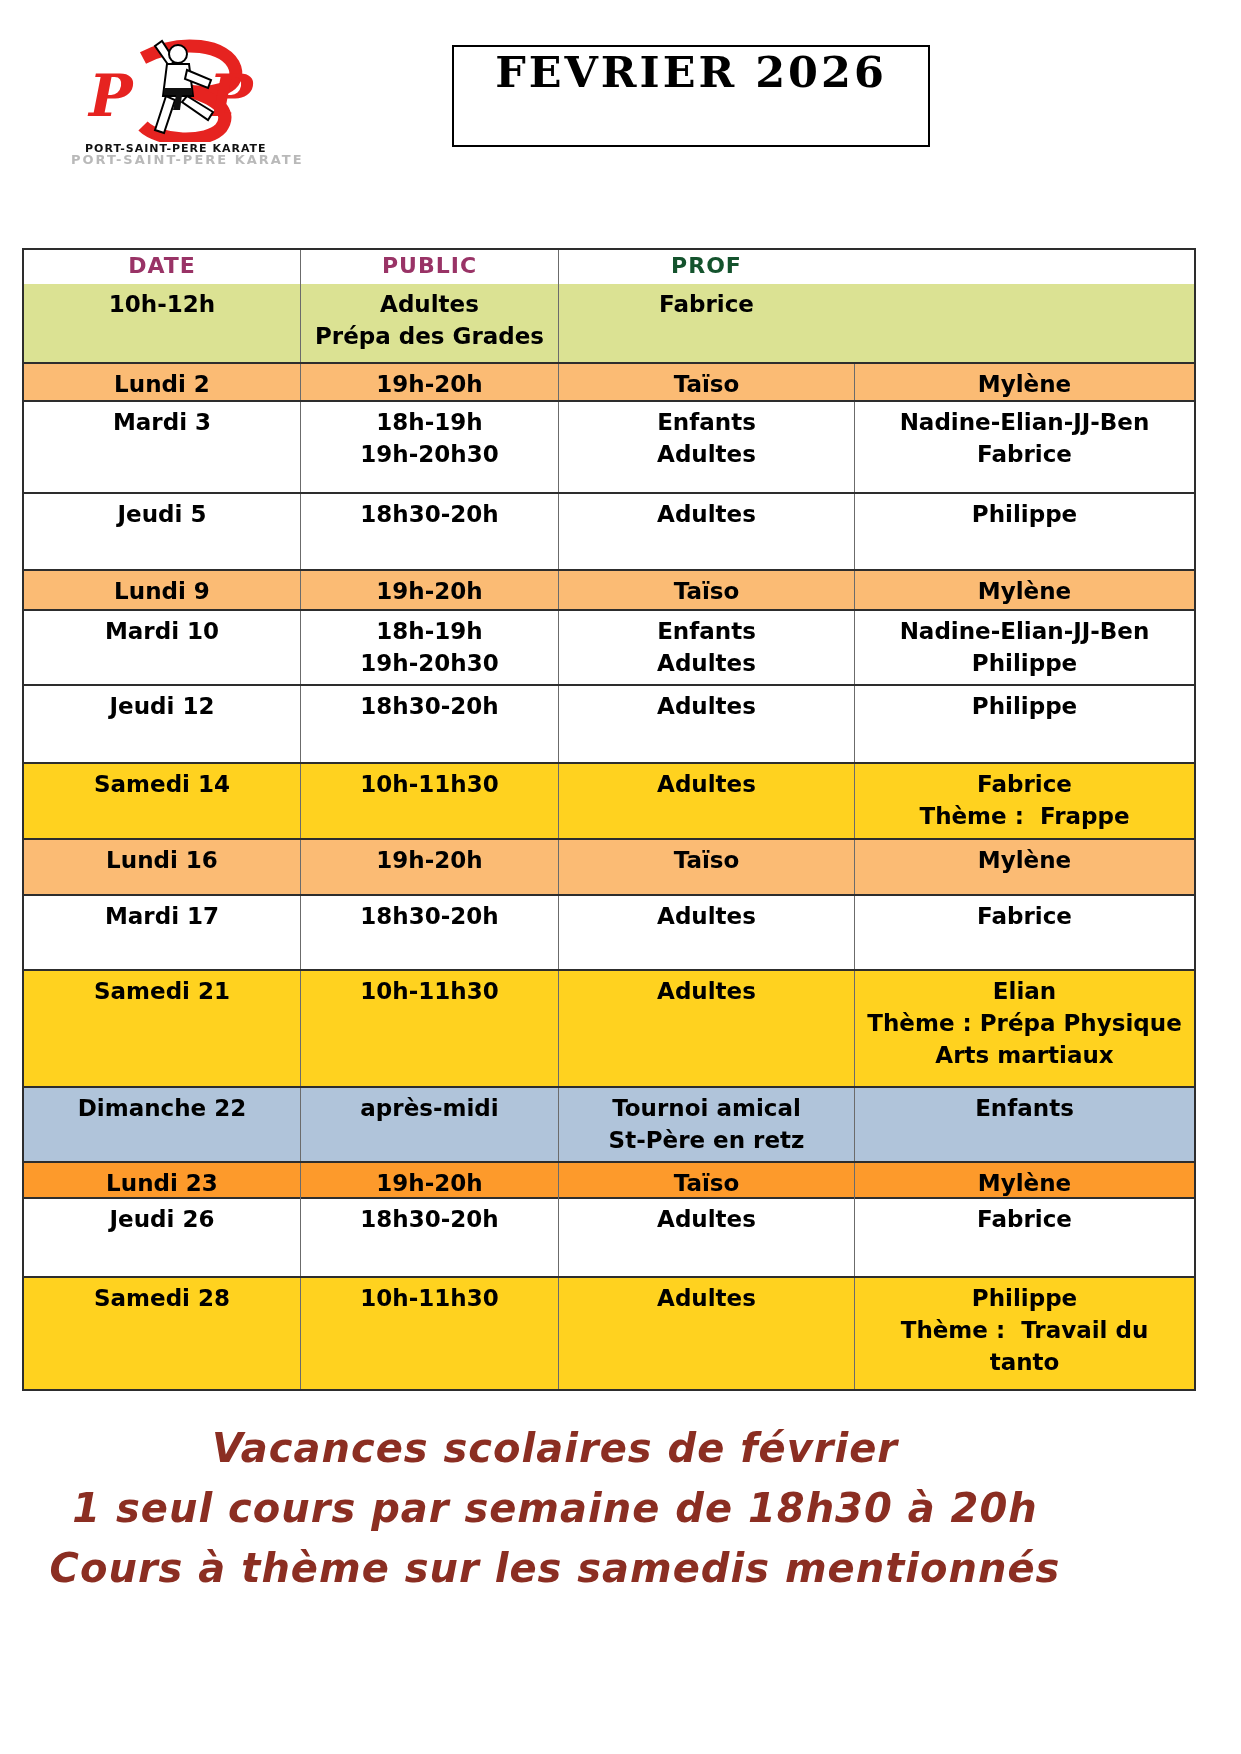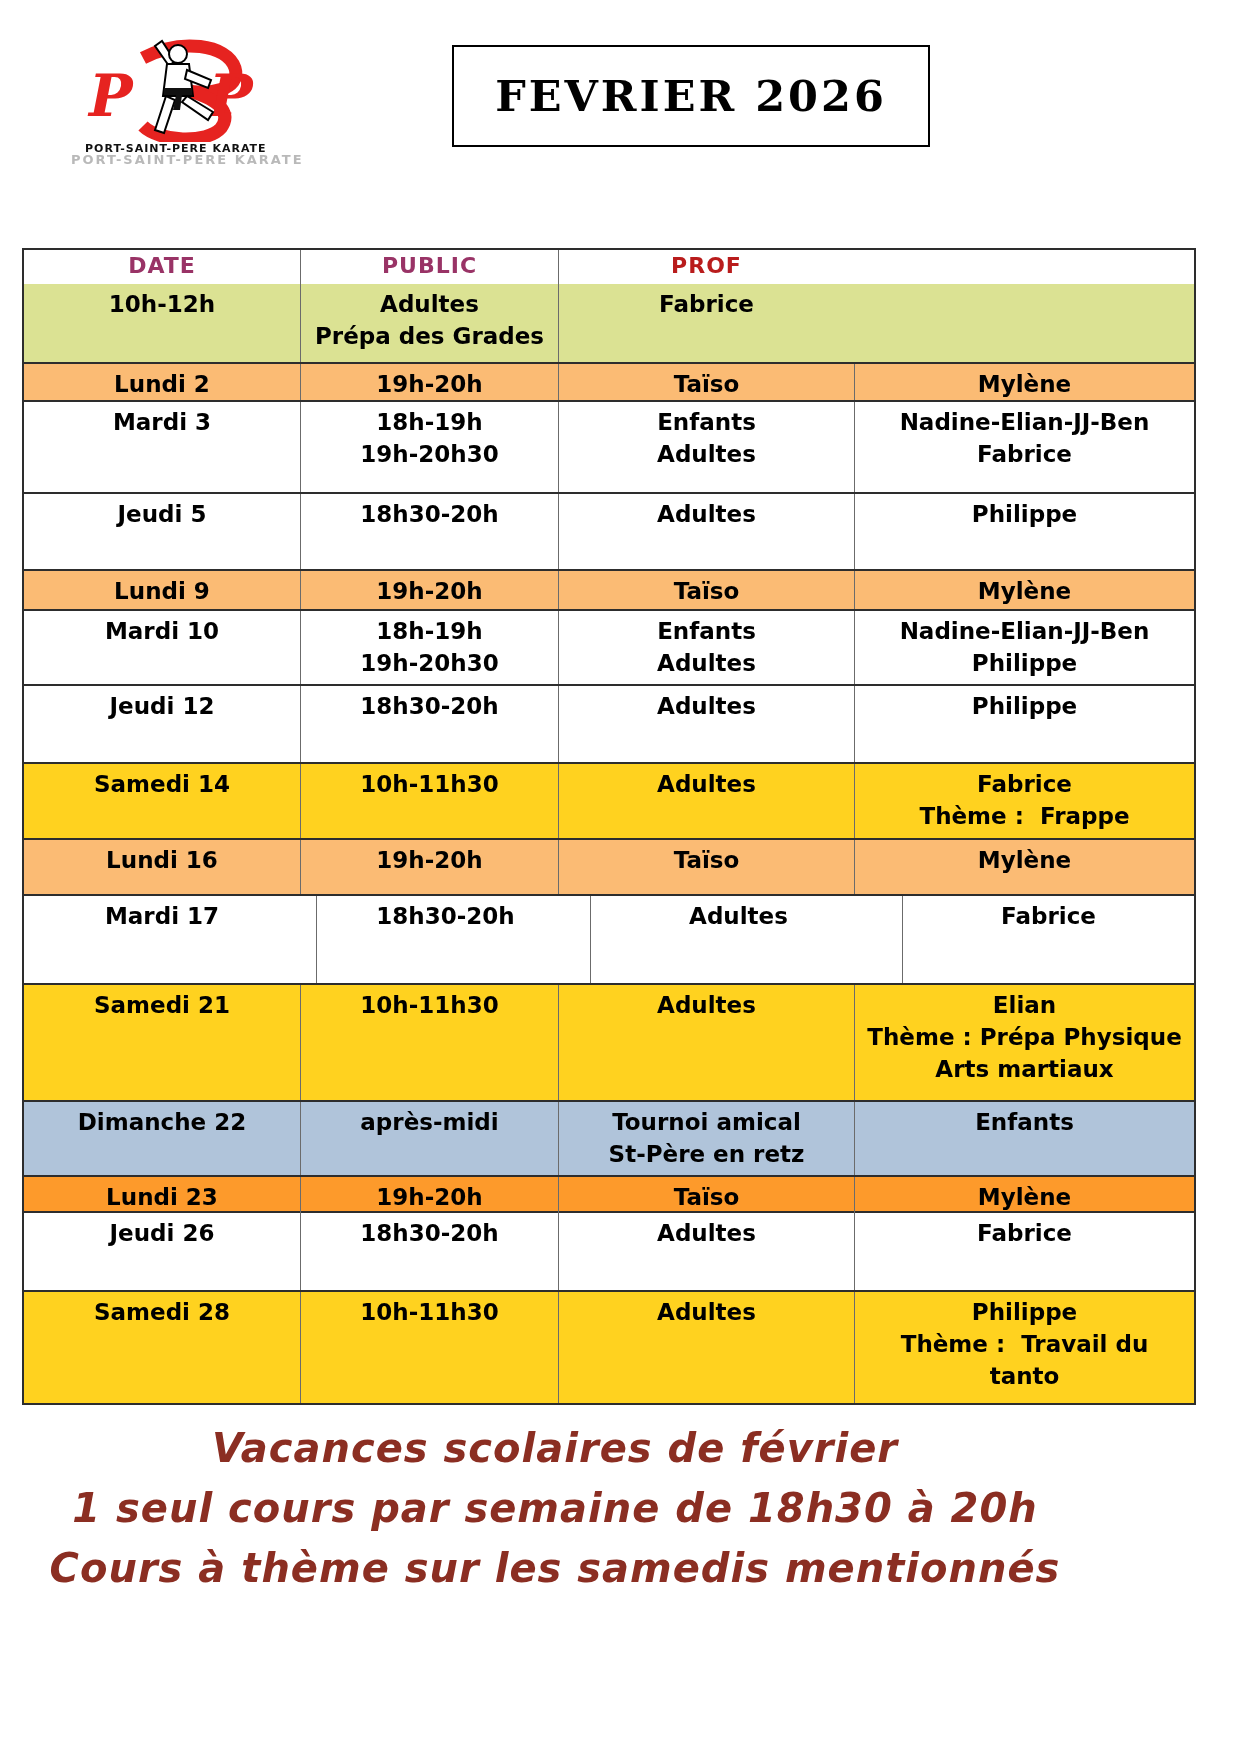--- a/index.html
+++ b/index.html
@@ -11,21 +11,21 @@
 
   
   .logo{position:absolute;left:85px;top:34px;width:172px;text-align:center;}
   .logo svg{display:block;margin:0 auto;}
   .club-name{font-size:11px;font-weight:bold;color:#111;letter-spacing:1px;white-space:nowrap;}
   .club-name-shadow{font-size:13px;font-weight:bold;color:#b9b9b9;letter-spacing:2px;margin-top:-3px;margin-left:-14px;white-space:nowrap;}
 
   
   .title-box{
     position:absolute;left:452px;top:45px;width:478px;height:102px;
-    border:2px solid #000;display:flex;align-items:center;justify-content:center;
+    border:2px solid #000;display:flex;justify-content:center;
     box-sizing:border-box;
   }
   .title-text{
     font-family:"DejaVu Serif", serif;font-weight:bold;font-size:43px;
     letter-spacing:3px;color:#000;
   }
 
   
   .table{
     position:absolute;left:22px;top:248px;width:1174px;
@@ -82,21 +82,21 @@
   </div>
 
   <div class="title-box">
     <span class="title-text">FEVRIER 2026</span>
   </div>
 
   <div class="table">
     <div class="row header-row">
       <div class="cell" style="color: rgb(153, 51, 102);">DATE</div>
       <div class="cell" style="color: rgb(153, 51, 102);">PUBLIC</div>
-      <div class="cell" style="color: #b91c1c;">PROF</div>
+      <div class="cell" style="color: #14532d;">PROF</div>
     </div>
     <div>
         <div class="row" style="height: 78px; background: rgb(219, 226, 147);">
           <div class="cell"><div>10h-12h</div></div>
           <div class="cell"><div>Adultes</div><div>Prépa des Grades</div></div>
           <div class="cell"><div>Fabrice</div></div>
         </div>
         <div class="row" style="height: 38px; background: rgb(251, 187, 116);">
           <div class="cell"><div>Lundi 2</div></div>
           <div class="cell"><div>19h-20h</div></div>
@@ -138,21 +138,21 @@
           <div class="cell"><div>10h-11h30</div></div>
           <div class="cell"><div>Adultes</div></div>
           <div class="cell"><div>Fabrice</div><div>Thème :  Frappe</div></div>
         </div>
         <div class="row" style="height: 56px; background: rgb(251, 187, 116);">
           <div class="cell"><div>Lundi 16</div></div>
           <div class="cell"><div>19h-20h</div></div>
           <div class="cell"><div>Taïso</div></div>
           <div class="cell"><div>Mylène</div></div>
         </div>
-        <div class="row" style="height: 89px; background: rgb(255, 255, 255); gap: 16px;">
+        <div class="row" style="height: 75px; background: rgb(255, 255, 255);">
           <div class="cell"><div>Mardi 17</div></div>
           <div class="cell"><div>18h30-20h</div></div>
           <div class="cell"><div>Adultes</div></div>
           <div class="cell"><div>Fabrice</div></div>
         </div>
         <div class="row" style="height: 117px; background: rgb(255, 210, 31);">
           <div class="cell"><div>Samedi 21</div></div>
           <div class="cell"><div>10h-11h30</div></div>
           <div class="cell"><div>Adultes</div></div>
           <div class="cell"><div>Elian</div><div>Thème : Prépa Physique</div><div>Arts martiaux</div></div>

